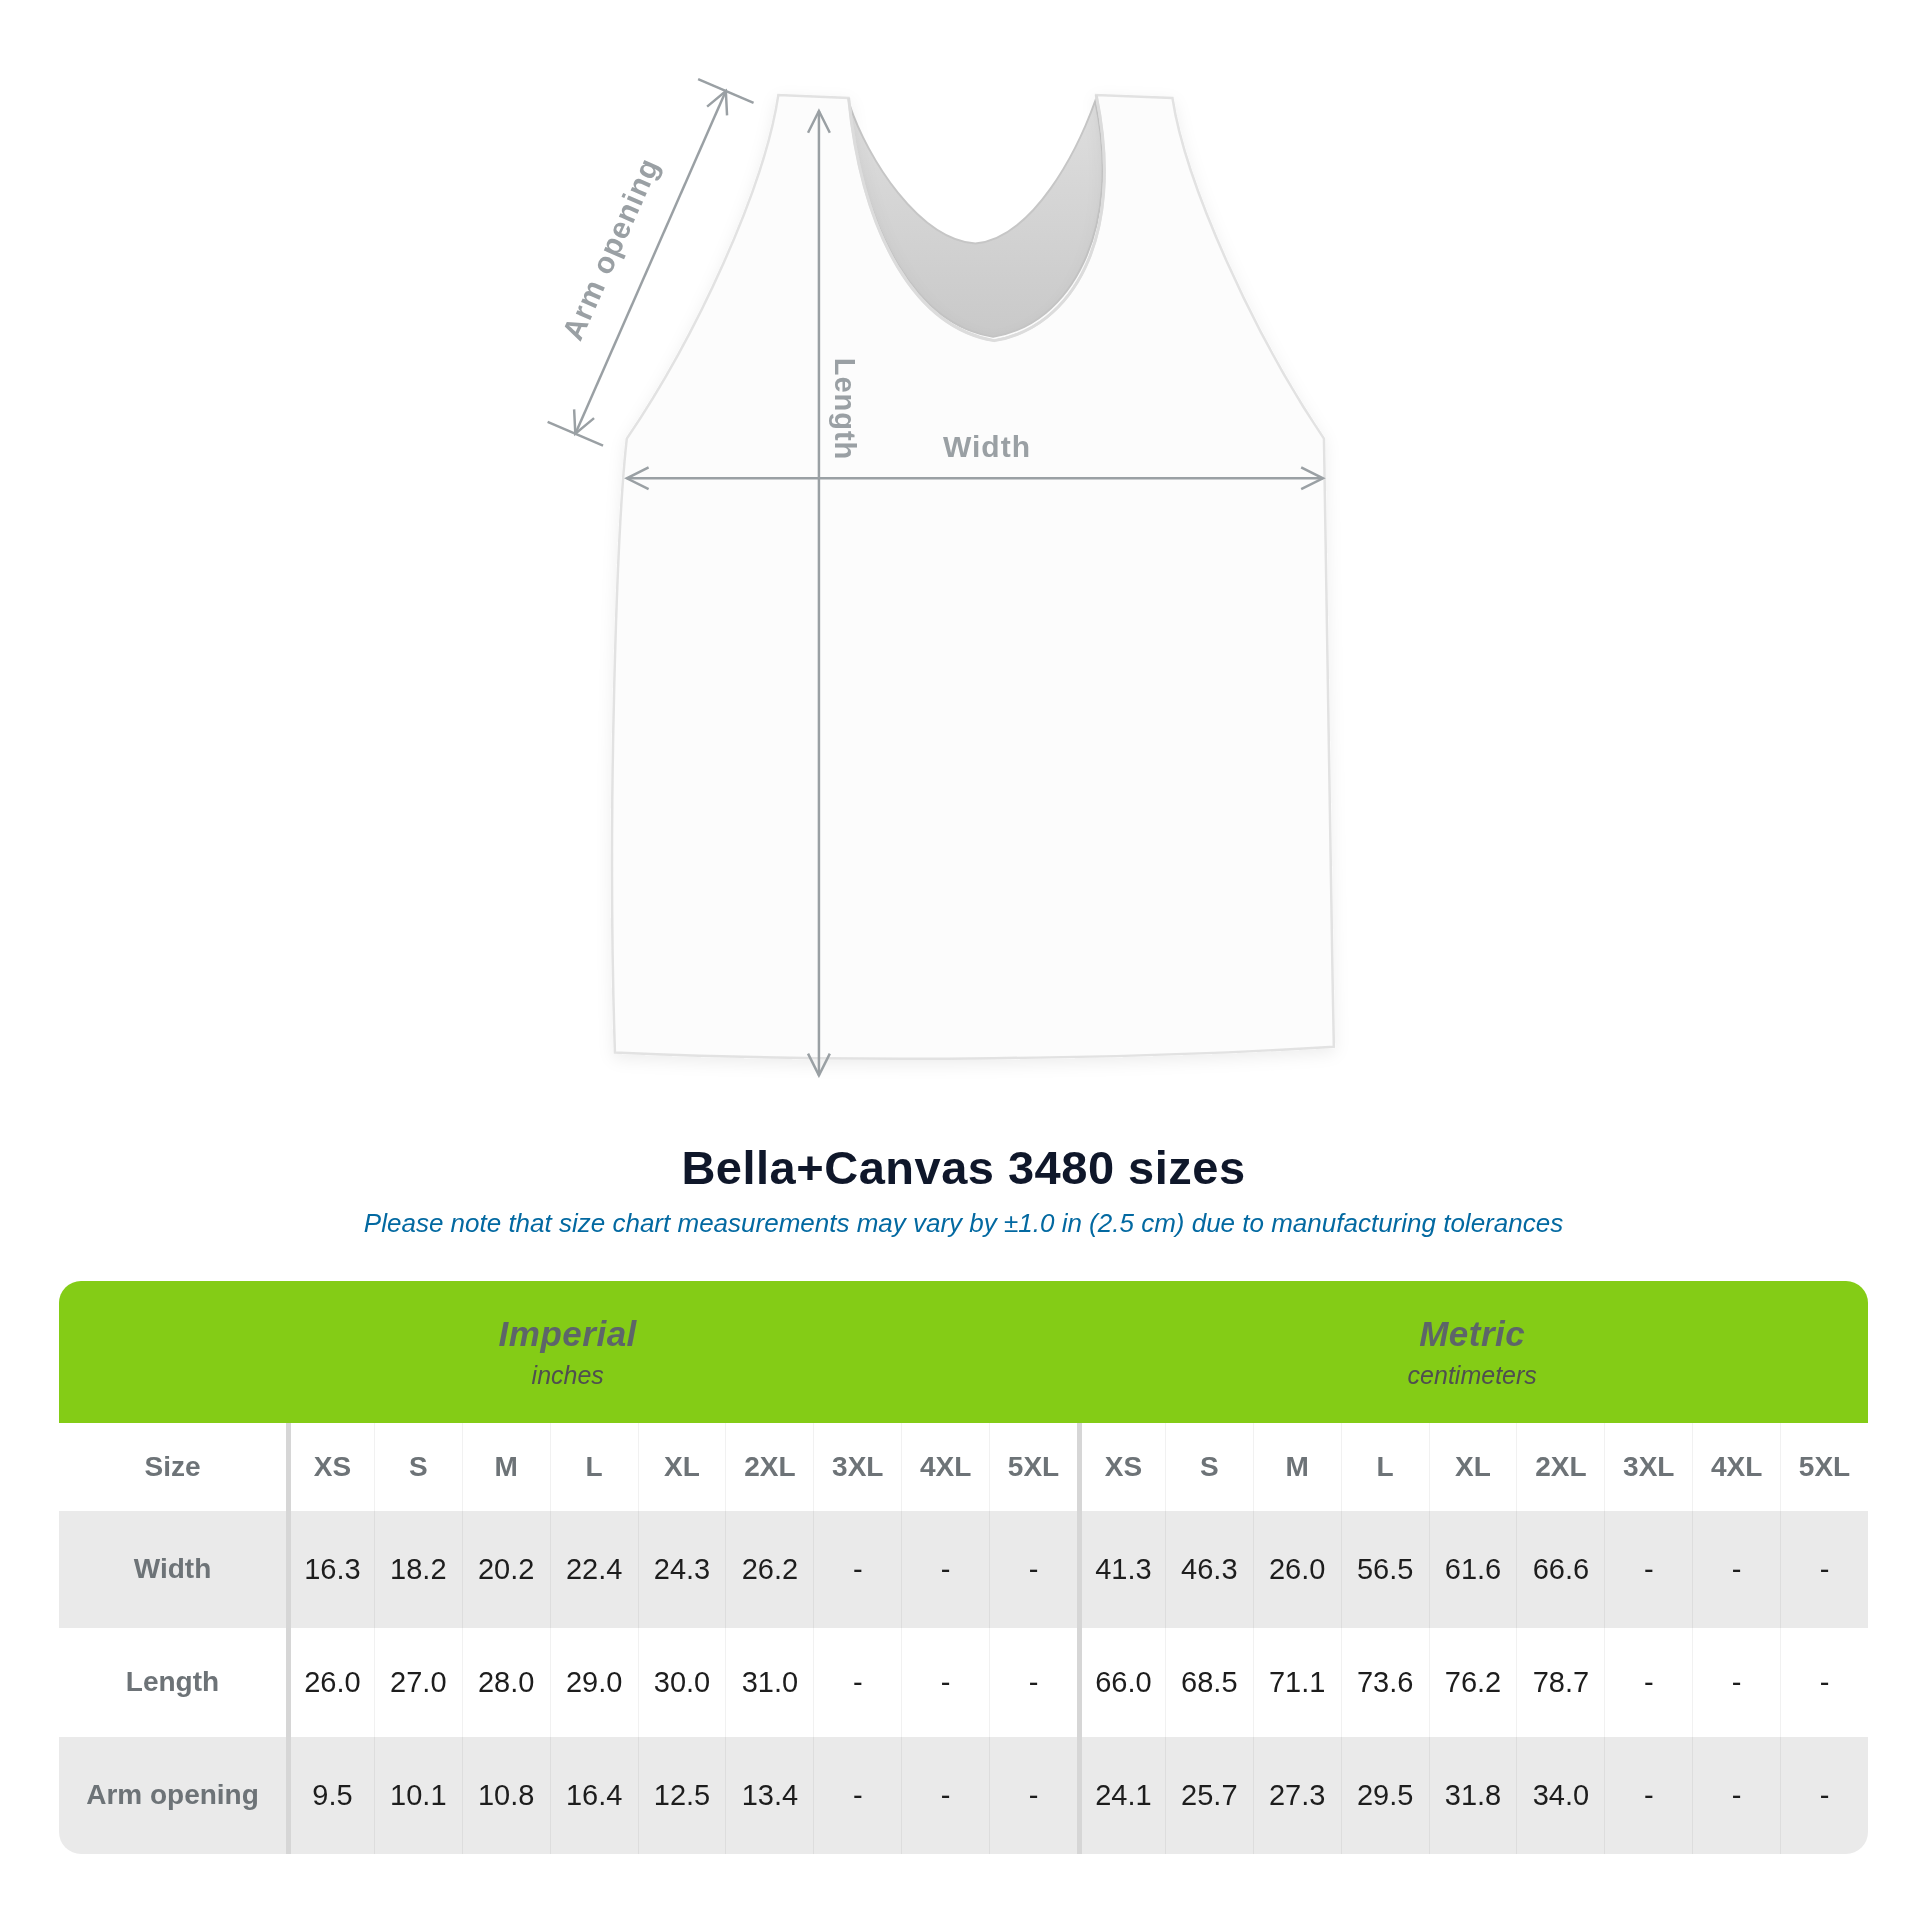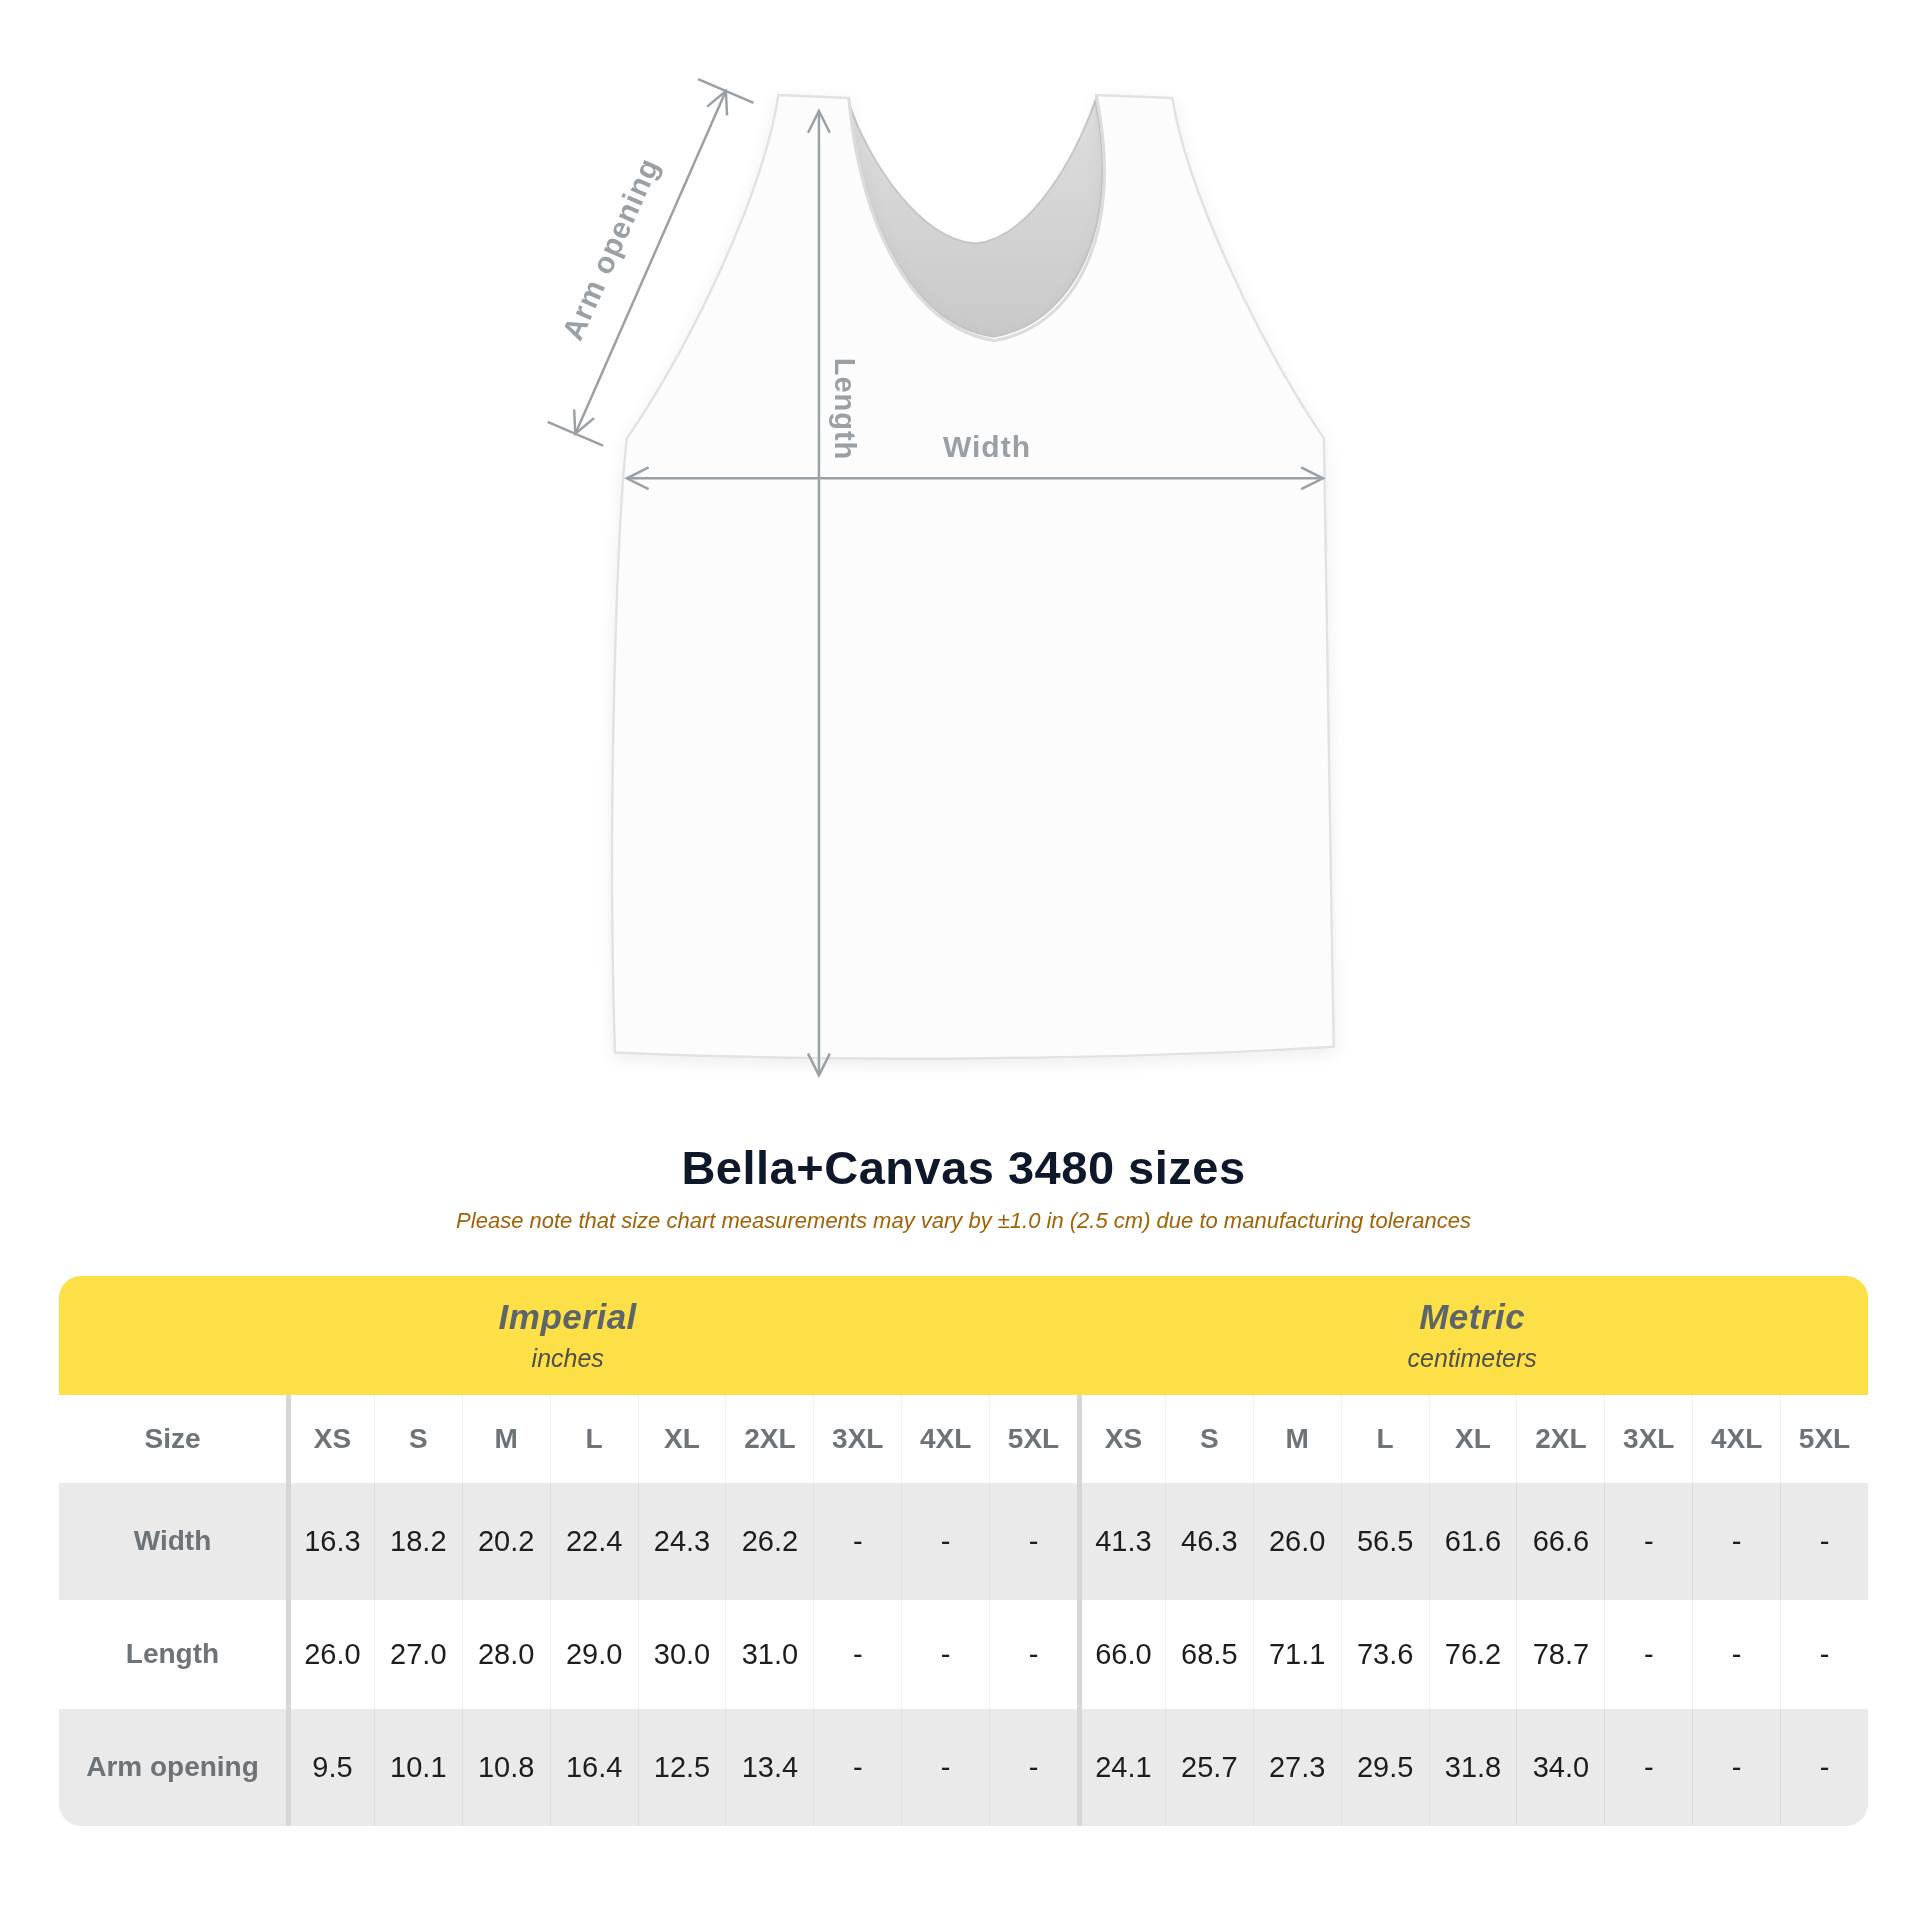--- a/index.html
+++ b/index.html
@@ -18,27 +18,27 @@
   .lbl-arm{left:611px;top:249px;font-size:30px;transform:translate(-50%,-50%) rotate(-66deg);}
   .lbl-len{left:844px;top:409px;font-size:29px;transform:translate(-50%,-50%) rotate(90deg);}
   .lbl-wid{left:987px;top:447px;font-size:30px;transform:translate(-50%,-50%);}
   
   .title{
     margin:28px 0 0;text-align:center;font-size:47px;line-height:1.1;
     font-weight:bold;color:#0f172a;letter-spacing:0.5px;
   }
   .note{
     margin:14px 40px 0;text-align:center;font-style:italic;
-    font-size:22px;color:#a16207;
+    font-size:26px;color:#0369a1;
   }
   
   .size-table{margin:42px 59px 0;}
   .units{
-    display:grid;grid-template-columns:1027fr 799fr;height:119px;
-    background:#fde047;border-radius:22px 22px 0 0;
+    display:grid;grid-template-columns:1027fr 799fr;height:142px;
+    background:#84cc16;border-radius:22px 22px 0 0;
   }
   .unit-block{display:flex;flex-direction:column;align-items:center;justify-content:center;}
   .unit-title{font-size:35px;font-weight:bold;font-style:italic;color:#5d6569;letter-spacing:0.5px;}
   .unit-sub{font-size:25px;font-style:italic;color:#4f4f4f;margin-top:7px;}
   .row{display:grid;grid-template-columns:227px repeat(18,1fr);}
   .row-size{height:88px;background:#ffffff;}
   .row-data{height:117px;background:#eaeaea;}
   .row-data.white{height:109px;background:#ffffff;}
   .row-last{border-radius:0 0 22px 22px;}
   .cell{

